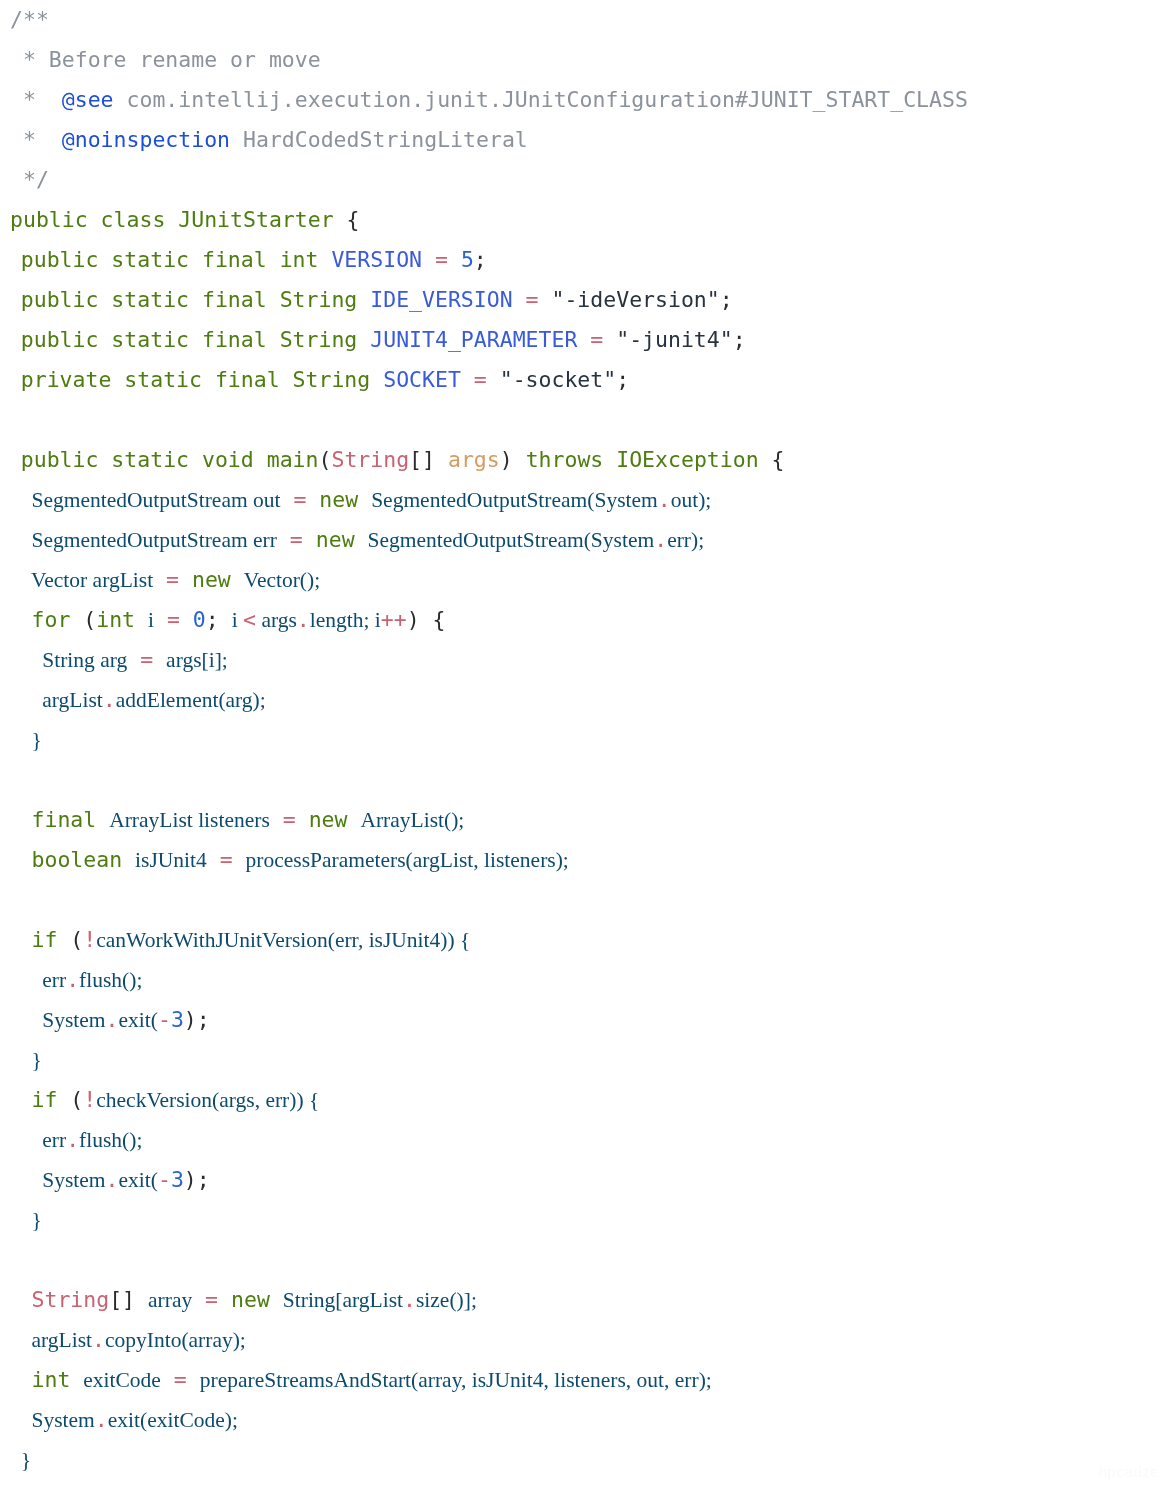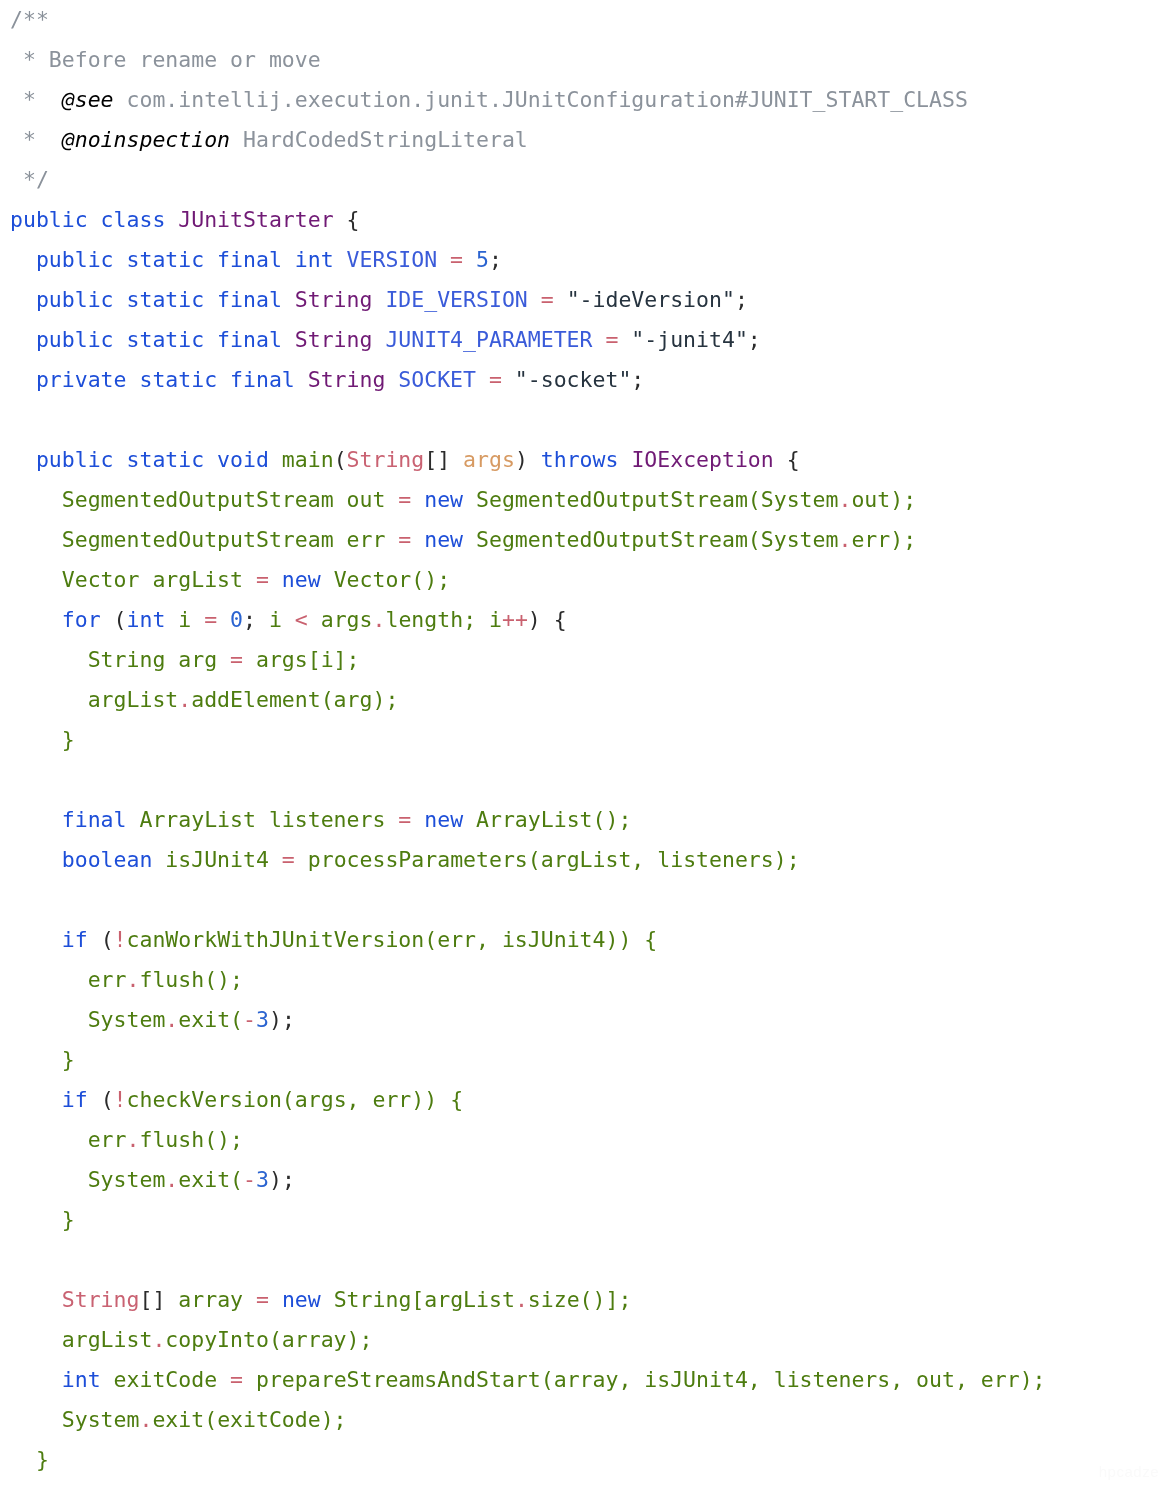--- a/index.html
+++ b/index.html
@@ -33,28 +33,28 @@
     white-space: pre;
   }
 
   .ln {
     display: block;
     height: 40px;
     white-space: pre;
   }
 
   
-  .t-plain    { color: #4d7c0f; }
-  .t-kw       { color: #1d4ed8; }          
+  .t-plain    { color: #0c4a6e; font-family: Liberation Serif, serif; }
+  .t-kw       { color: #4d7c0f; }          
   .t-cmt      { color: #8b929b; }          
-  .t-tag      { color: #000000; font-style: italic; }          
+  .t-tag      { color: #1d4ed8; }          
   .t-const    { color: #3a5bd9; text-align: right; }          
   .t-num      { color: #2a63d0; }          
   .t-str      { color: #26333f; }          
-  .t-type     { color: #701a75; }          
+  .t-type     { color: #4d7c0f; }          
   .t-typekw   { color: #c96272; }          
   .t-method   { color: #4d7c0f; }          
   .t-param    { color: #d79a62; }          
   .t-op       { color: #c9616f; }          
   .t-punc     { color: #2b2b2b; }
 
   .watermark {
     position: absolute;
     right: 8px;
     bottom: 10px;

